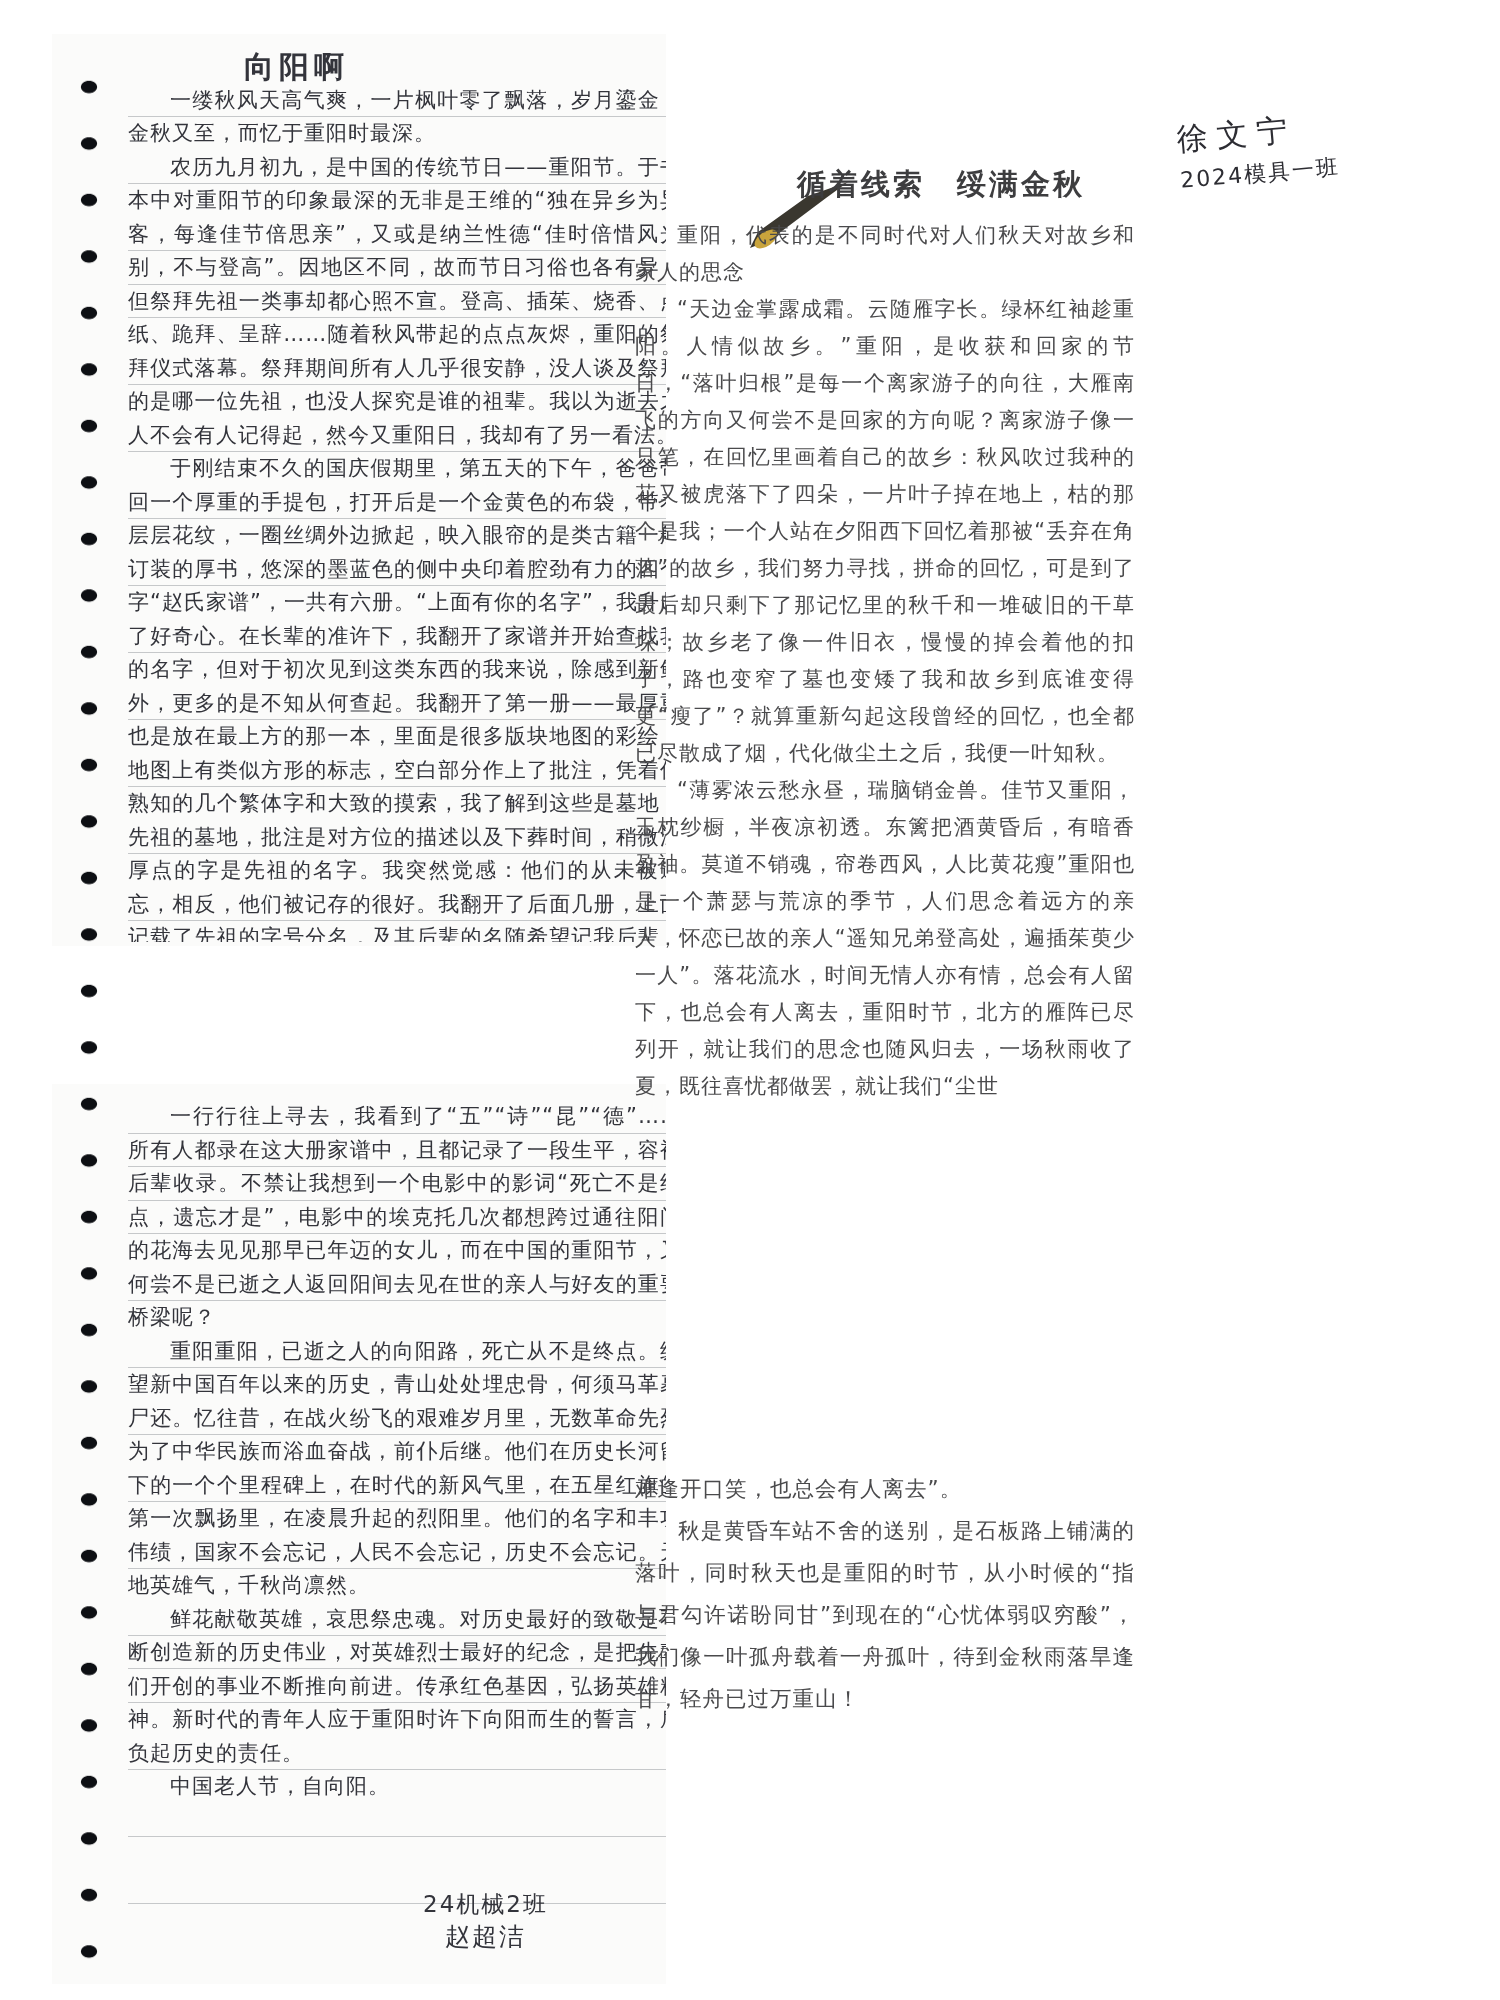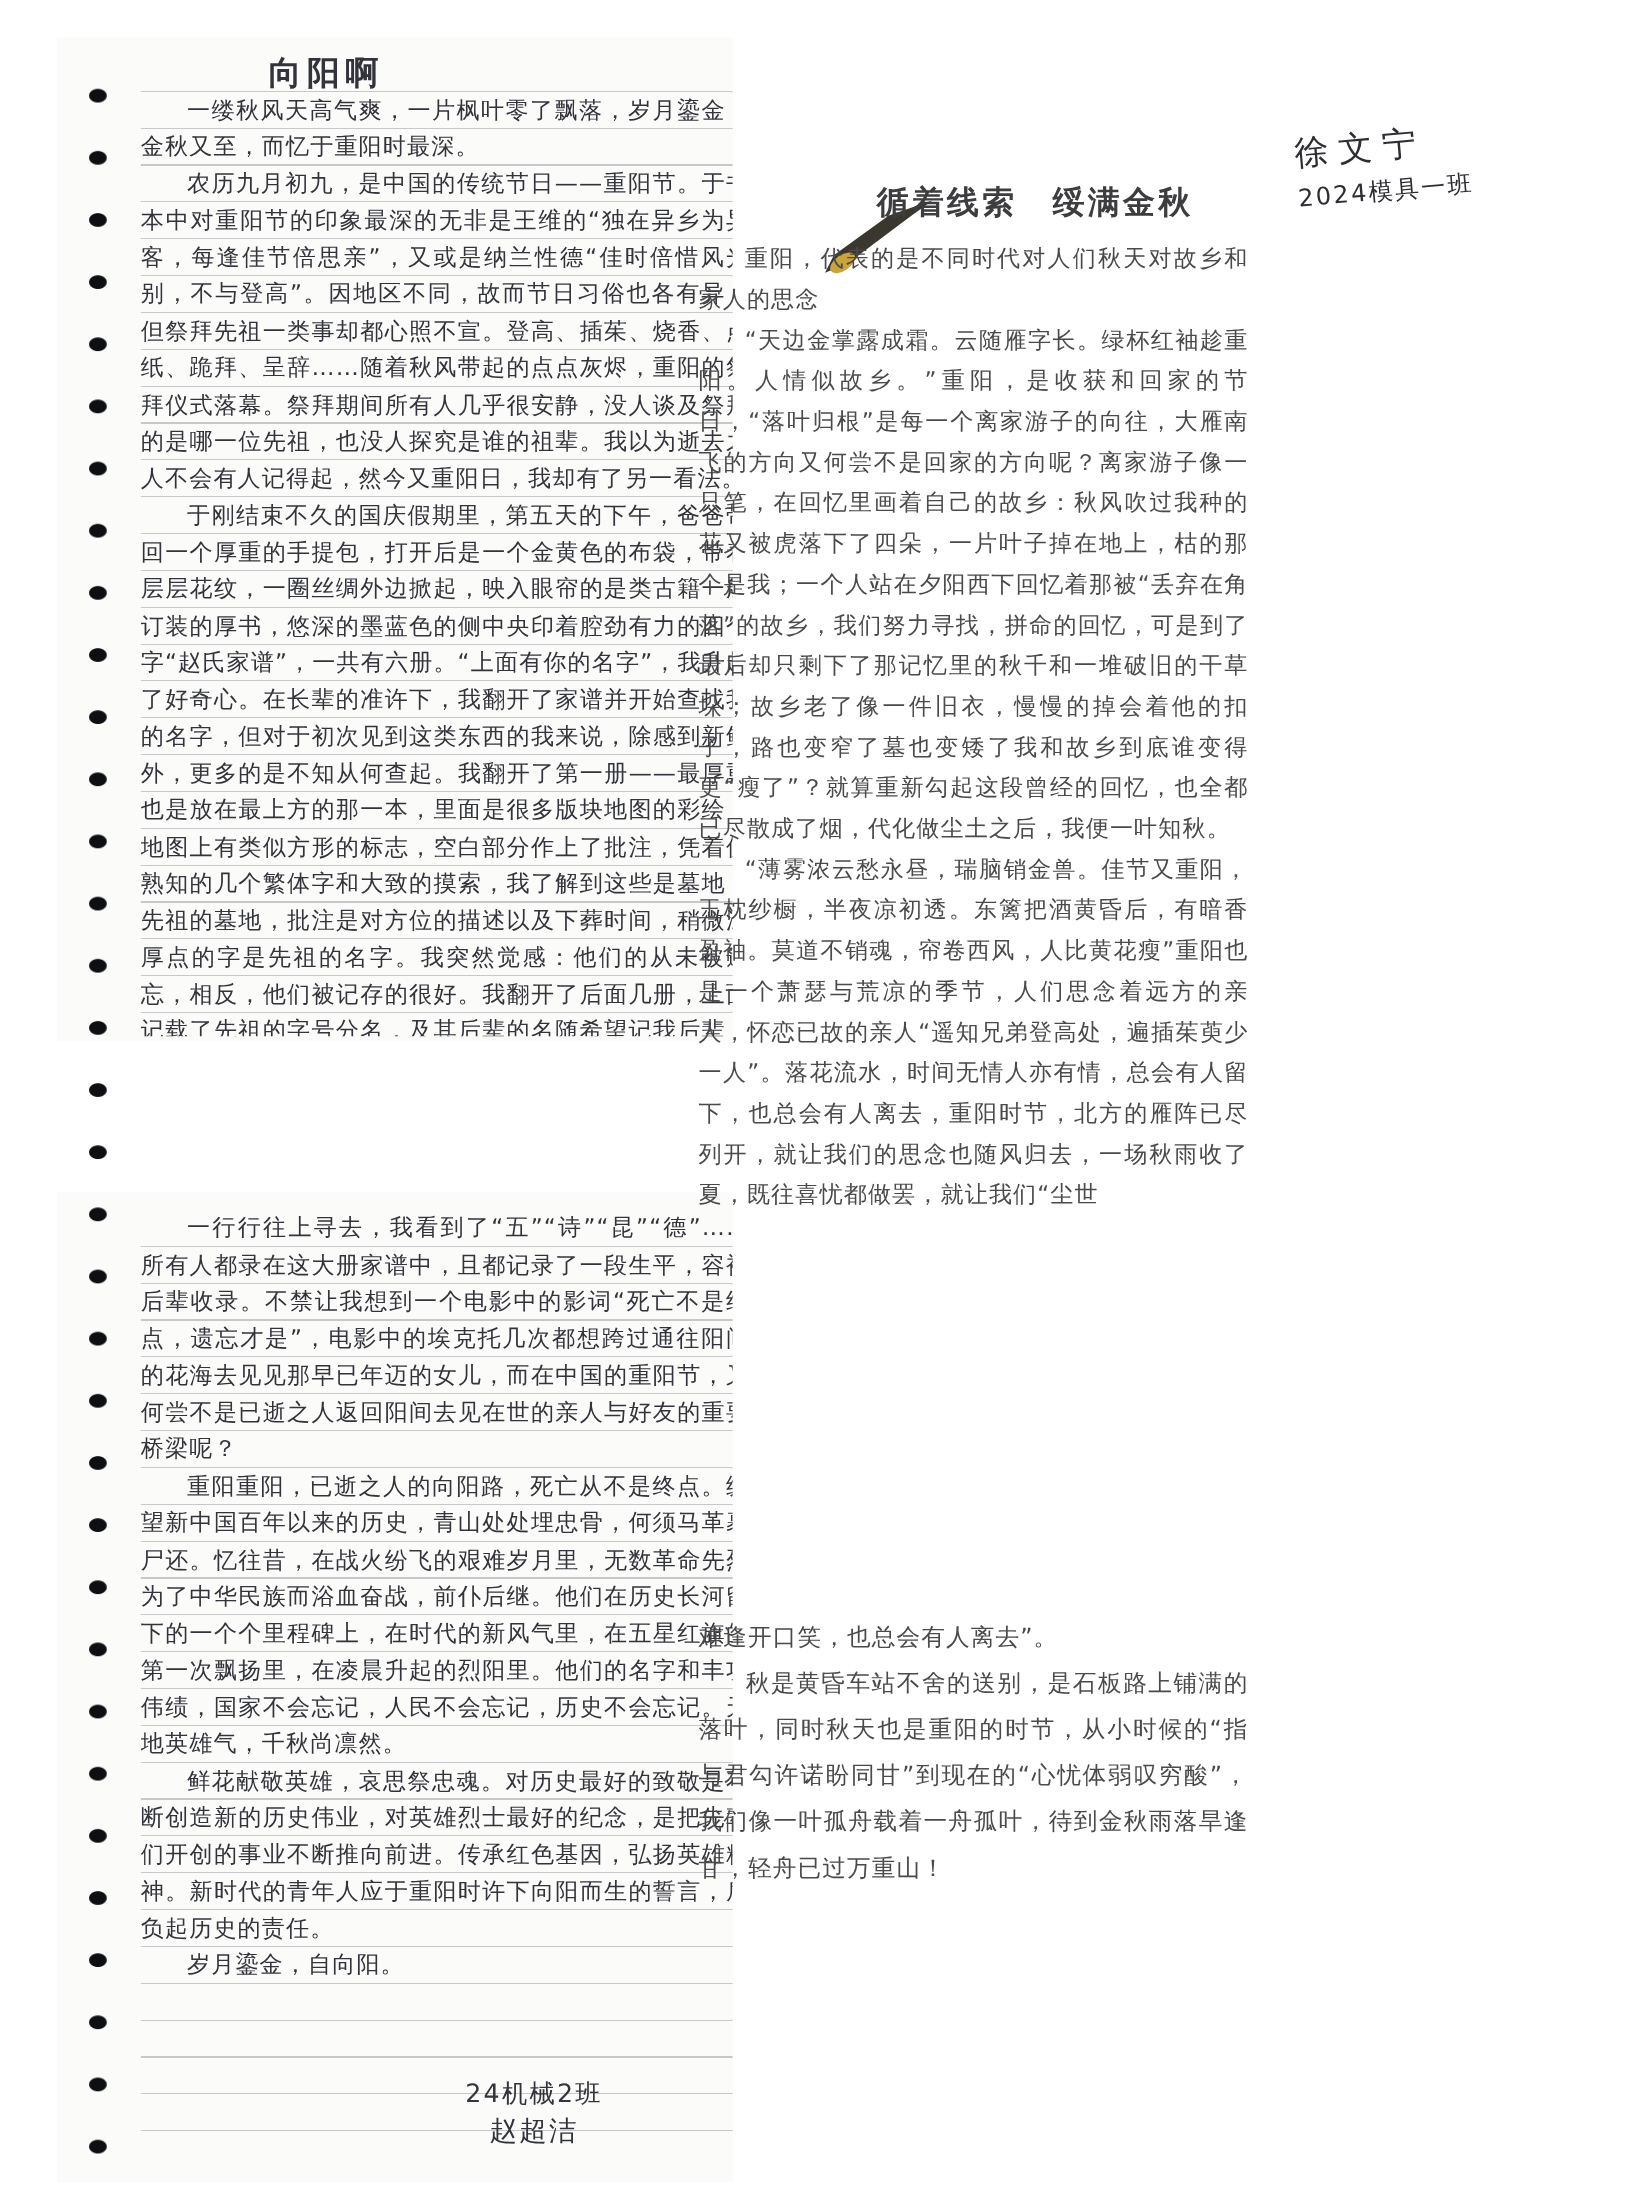--- a/index.html
+++ b/index.html
@@ -81,21 +81,21 @@
       </div>
   </div>
 </div>
 
 <div class="abs ruled hw" id="hw-page2">
   <div class="hw-inner">
     <div>
         <p>一行行往上寻去，我看到了“五”“诗”“昆”“德”……所有人都录在这大册家谱中，且都记录了一段生平，容被后辈收录。不禁让我想到一个电影中的影词“死亡不是终点，遗忘才是”，电影中的埃克托几次都想跨过通往阳间的花海去见见那早已年迈的女儿，而在中国的重阳节，又何尝不是已逝之人返回阳间去见在世的亲人与好友的重要桥梁呢？</p>
         <p>重阳重阳，已逝之人的向阳路，死亡从不是终点。纵望新中国百年以来的历史，青山处处埋忠骨，何须马革裹尸还。忆往昔，在战火纷飞的艰难岁月里，无数革命先烈为了中华民族而浴血奋战，前仆后继。他们在历史长河留下的一个个里程碑上，在时代的新风气里，在五星红旗的第一次飘扬里，在凌晨升起的烈阳里。他们的名字和丰功伟绩，国家不会忘记，人民不会忘记，历史不会忘记。天地英雄气，千秋尚凛然。</p>
         <p>鲜花献敬英雄，哀思祭忠魂。对历史最好的致敬是不断创造新的历史伟业，对英雄烈士最好的纪念，是把先辈们开创的事业不断推向前进。传承红色基因，弘扬英雄精神。新时代的青年人应于重阳时许下向阳而生的誓言，肩负起历史的责任。</p>
-        <p>岁月鎏金，自向阳。</p>
+        <p>中国老人节，自向阳。</p>
       </div>
   </div>
   <div class="sig" id="sig-class">24机械2班</div>
   <div class="sig" id="sig-name">赵超洁</div>
 </div>
 
 <div class="abs" id="artifact">
   <svg width="100" height="72" viewBox="0 0 100 72">
     <polygon points="98,0 58,14 8,50 0,66 20,58 76,16" fill="#3a372f"></polygon>
     <ellipse cx="16" cy="57" rx="13" ry="7" fill="#c9a43c" transform="rotate(-35 16 57)"></ellipse>

